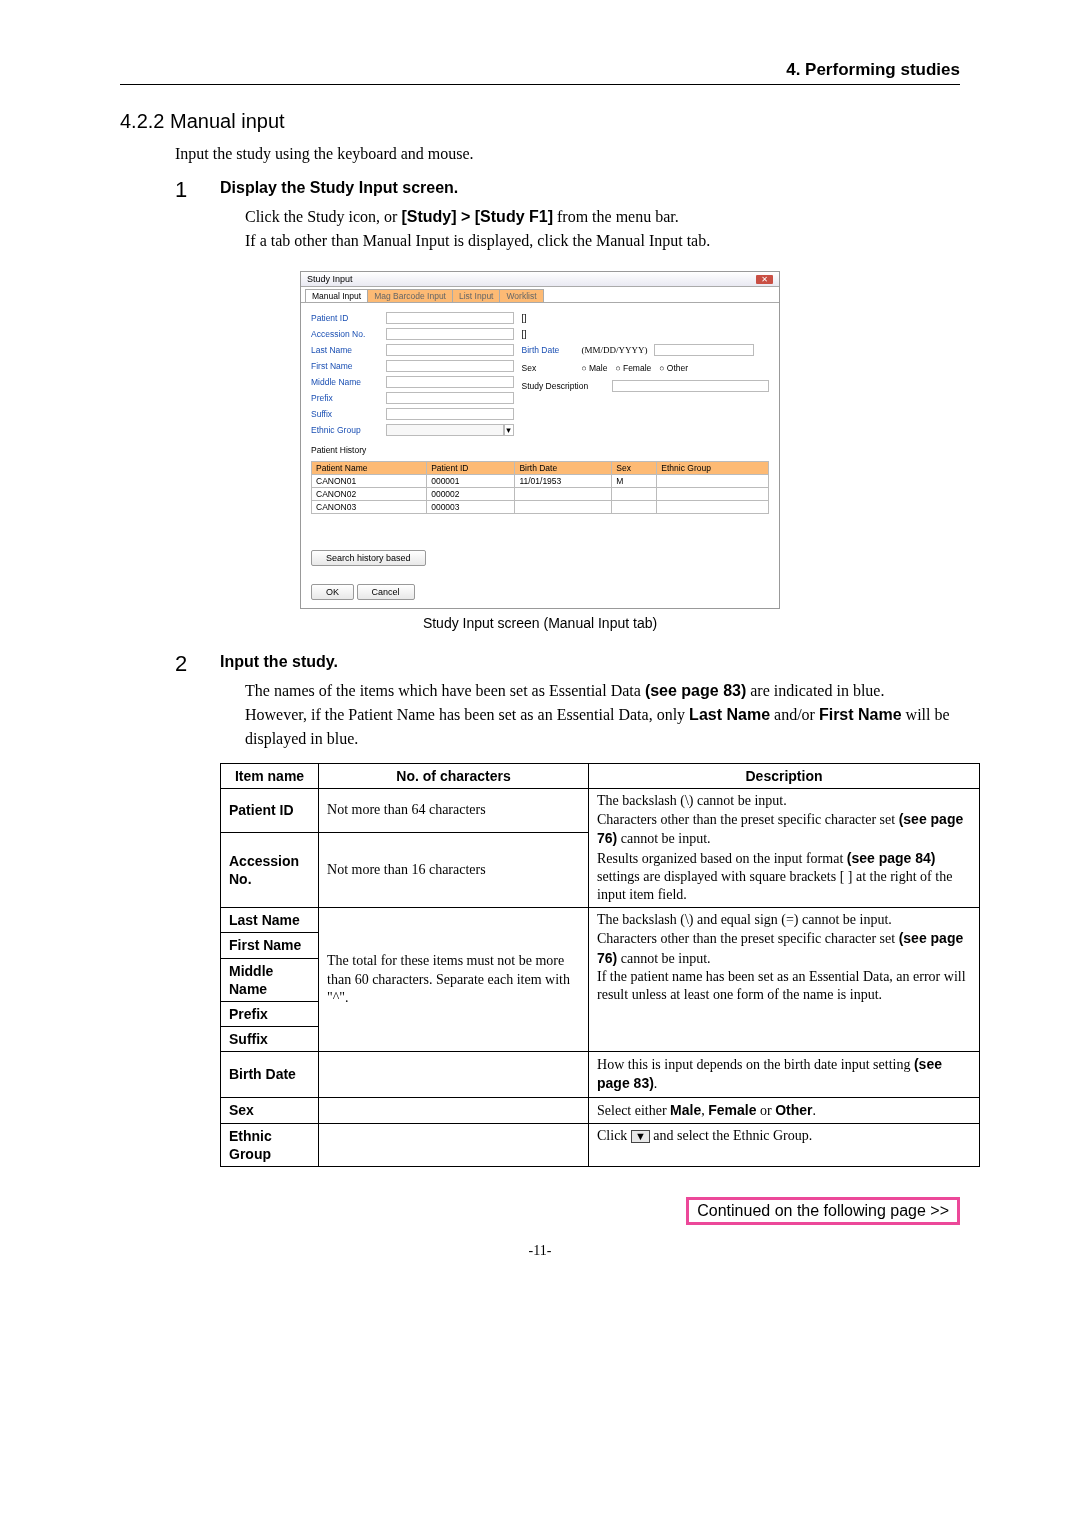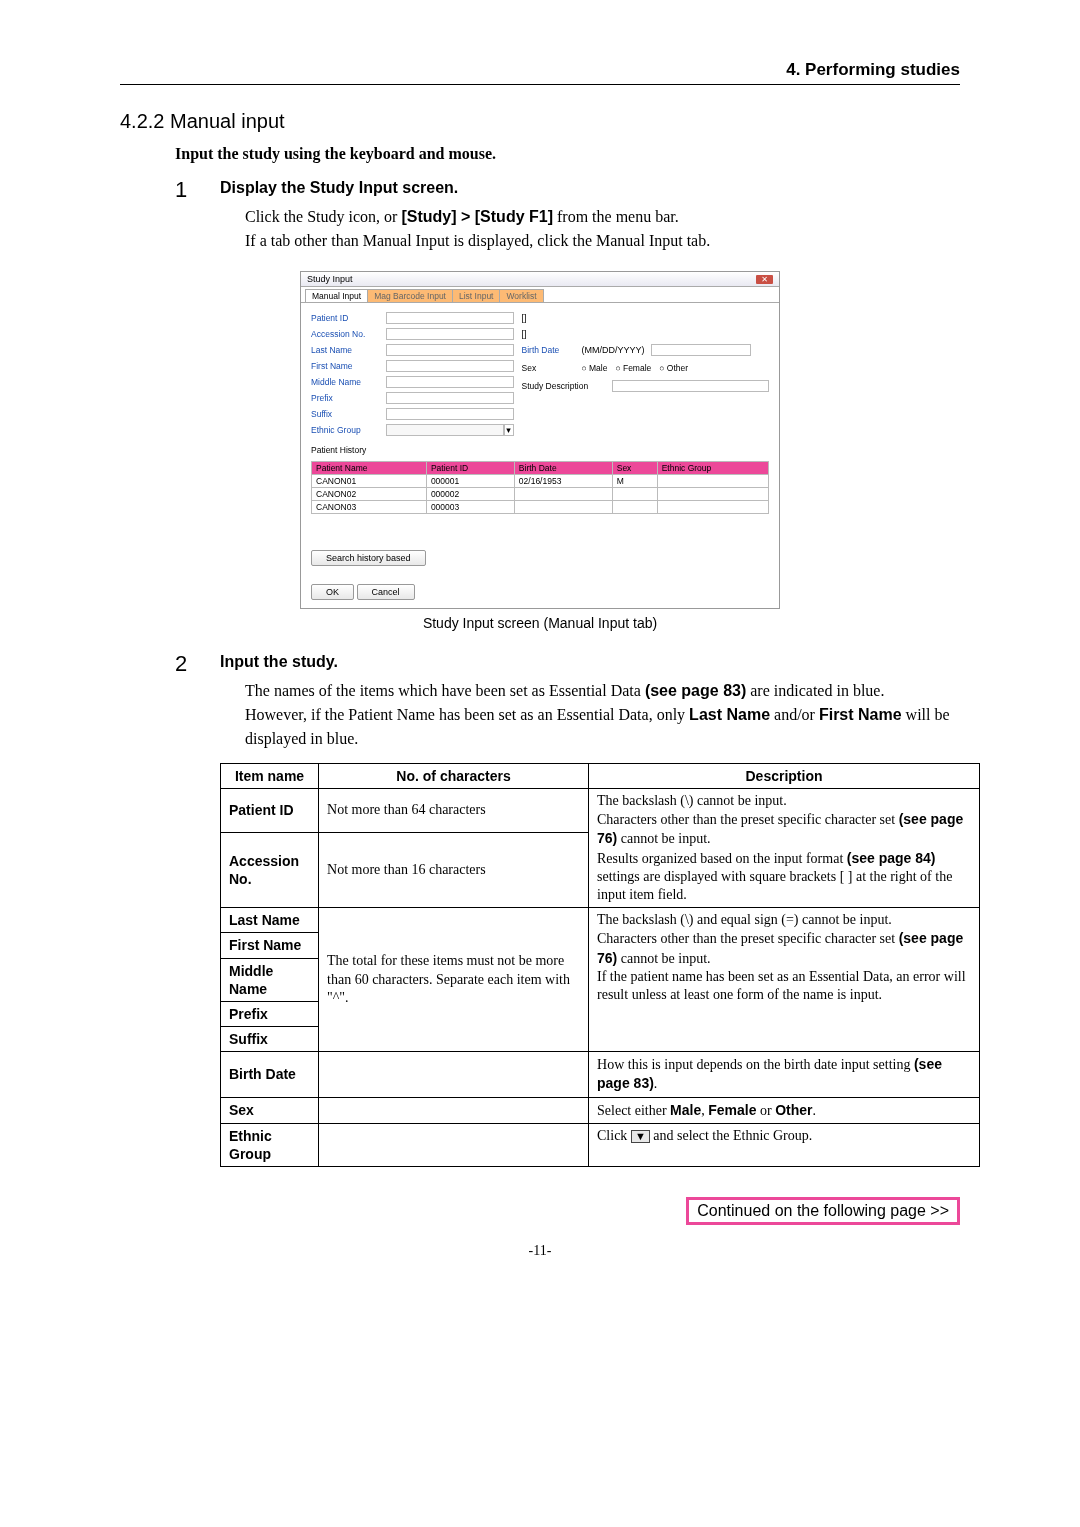--- a/index.html
+++ b/index.html
@@ -24,21 +24,20 @@
     .section-title {
       font-family: Arial, sans-serif;
       font-size: 20px;
       font-weight: normal;
       margin-bottom: 12px;
     }
     .intro {
       margin-left: 55px;
       font-size: 16px;
       margin-bottom: 16px;
-      font-weight: bold;
     }
     .step {
       display: flex;
       margin-left: 55px;
       margin-top: 10px;
     }
     .step-num {
       font-family: Arial, sans-serif;
       font-size: 22px;
       min-width: 45px;
@@ -90,21 +89,21 @@
     .ss-col1 { width: 45%; }
     .ss-col2 { width: 55%; }
     .ss-row { display:flex; align-items:center; margin:2px 0; height:14px; }
     .ss-lbl { color:#1a4fb3; width:75px; font-size:8.5px; }
     .ss-input { border:1px solid #bbb; height:12px; flex:1; }
     .ss-input-sm { border:1px solid #bbb; height:12px; width:100px; }
     .ss-radio { font-size:8.5px; margin-right:8px; }
     .ss-radio::before { content:"○ "; }
     .ss-table { width:100%; border-collapse:collapse; margin-top:4px; }
     .ss-table th, .ss-table td { border:1px solid #bbb; padding:1px 4px; text-align:left; font-size:8.5px; }
-    .ss-table th { background:#ec4899; font-weight:normal; }
+    .ss-table th { background:#fdba74; font-weight:normal; }
     .ss-btn { display:inline-block; border:1px solid #999; background:linear-gradient(#fff,#e8e8e8); padding:2px 14px; font-size:9px; border-radius:2px; }
     .ss-footer { text-align:left; padding:6px 10px 8px 10px; }
     .caption {
       text-align: center;
       font-family: Arial, sans-serif;
       font-size: 14px;
       margin-top: 6px;
       margin-bottom: 22px;
     }
 
@@ -227,21 +226,21 @@
         </div>
         <div class="ss-col2">
           <div class="ss-row">
               <span>[]</span>
             </div>
           <div class="ss-row">
               <span>[]</span>
             </div>
           <div class="ss-row">
               <span class="ss-lbl" style="width:60px;">Birth Date</span>
-              <span style="margin-right:6px;">(MM/DD/YYYY)</span>
+              <span style="margin-right:6px;font-family:Liberation Serif, serif;">(MM/DD/YYYY)</span>
               <span class="ss-input-sm"></span>
             </div>
           <div class="ss-row" style="height:18px;">
               <span class="ss-lbl" style="width:60px;color:#000;">Sex</span>
             <span class="ss-radio">Male</span>
             <span class="ss-radio">Female</span>
             <span class="ss-radio">Other</span>
           </div>
           <div class="ss-row">
               <span class="ss-lbl" style="width:90px;color:#000;">Study Description</span>
@@ -257,21 +256,21 @@
             <tr>
           <th>Patient Name</th>
           <th>Patient ID</th>
           <th>Birth Date</th>
           <th>Sex</th>
           <th>Ethnic Group</th>
         </tr>
         <tr>
               <td>CANON01</td>
               <td>000001</td>
-              <td>02/16/1953</td>
+              <td>11/01/1953</td>
               <td>M</td>
               <td></td>
             </tr>
         <tr>
               <td>CANON02</td>
               <td>000002</td>
               <td></td>
               <td></td>
               <td></td>
             </tr>

